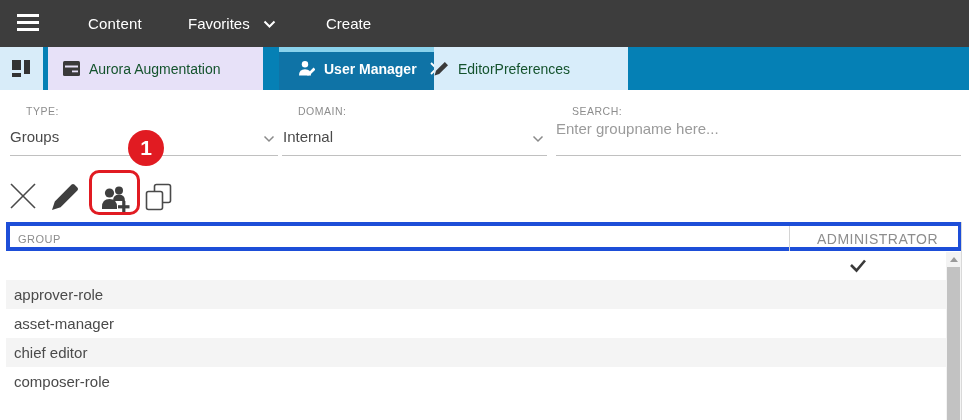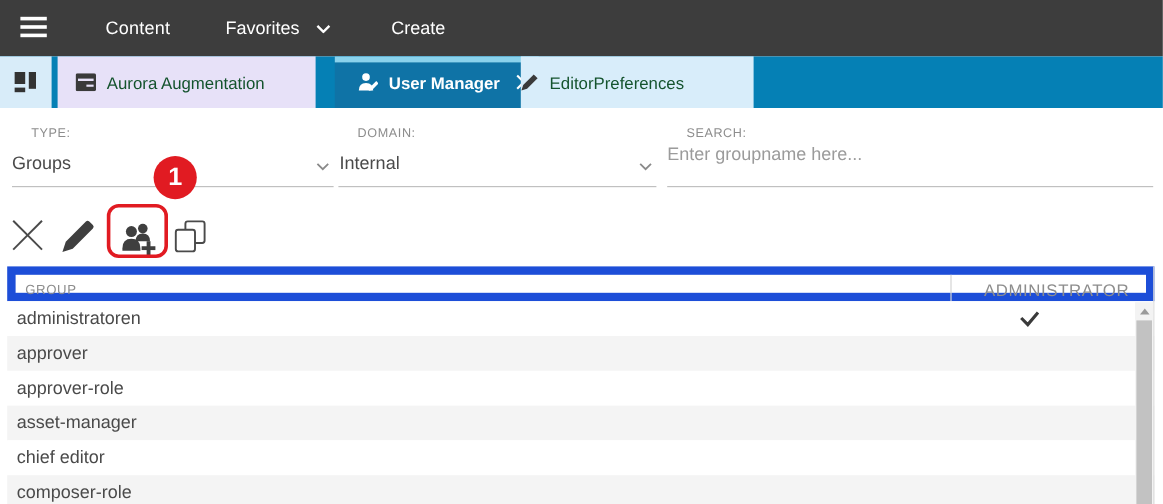--- a/index.html
+++ b/index.html
@@ -52,21 +52,21 @@
   .tb-add    { left:97px; top:179px; width:36px; height:36px; }
   .tb-copy   { left:143px;top:182px; width:30px; height:30px; }
   .hl-rect { position:absolute; left:89px; top:170px; width:51px; height:45px;
     border:3px solid #e11b22; border-radius:10px; pointer-events:none; }
   .badge { position:absolute; left:128px; top:130px; width:36px; height:36px; border-radius:50%;
     background:#e11b22; color:#fff; font-size:21px; font-weight:bold; text-align:center;
     line-height:36px; z-index:5; }
 
   
   .grid { position:absolute; left:6px; top:222px; width:956px; }
-  .grid-head { position:relative; height:29px; background:#fff; border:7px solid #1d4ed8;padding-left:31px; }
+  .grid-head { position:relative; height:29px; background:#fff; border:4px solid #1d4ed8;padding-left:31px; }
   .col-group-h { position:absolute; left:8px; top:0; height:27px; line-height:27px;
     font-size:11px; color:#8d8d8d; letter-spacing:.5px; cursor:pointer; }
   .col-admin-h { position:absolute; left:779px; top:0; width:176px; height:27px; line-height:27px;
     text-align:center; font-size:14px; color:#8d8d8d; letter-spacing:.5px;
     border-left:1px solid #d4d4d4; cursor:pointer; }
   .grid-body { position:relative; }
   .grow { position:relative; height:29px; background:#fff; font-size:15px; color:#4a4a4a;
     line-height:29px; padding-left:8px; cursor:pointer; }
   .grow:nth-child(even) { background:#f4f4f4; }
   .grow .admincheck { position:absolute; left:840px; top:5px; width:24px; height:20px; }
@@ -211,28 +211,23 @@
 <div class="hl-rect"></div>
 <div class="badge">1</div>
 
 <div class="grid">
   <div class="grid-head">
     <span class="col-group-h">GROUP</span>
     <span class="col-admin-h">ADMINISTRATOR</span>
   </div>
   <div class="grid-body">
     <div class="grow">
-      <span>administratoren</span>
       <svg class="admincheck" width="24" height="20" viewBox="0 0 24 20">
         <polyline points="5,9 10.5,14.5 19,4.5" fill="none" stroke="#3a3a3a" stroke-width="2.6"></polyline>
       </svg>
-    </div>
-    <div class="grow">
-      <span>approver</span>
-      
     </div>
     <div class="grow">
       <span>approver-role</span>
       
     </div>
     <div class="grow">
       <span>asset-manager</span>
       
     </div>
     <div class="grow">

